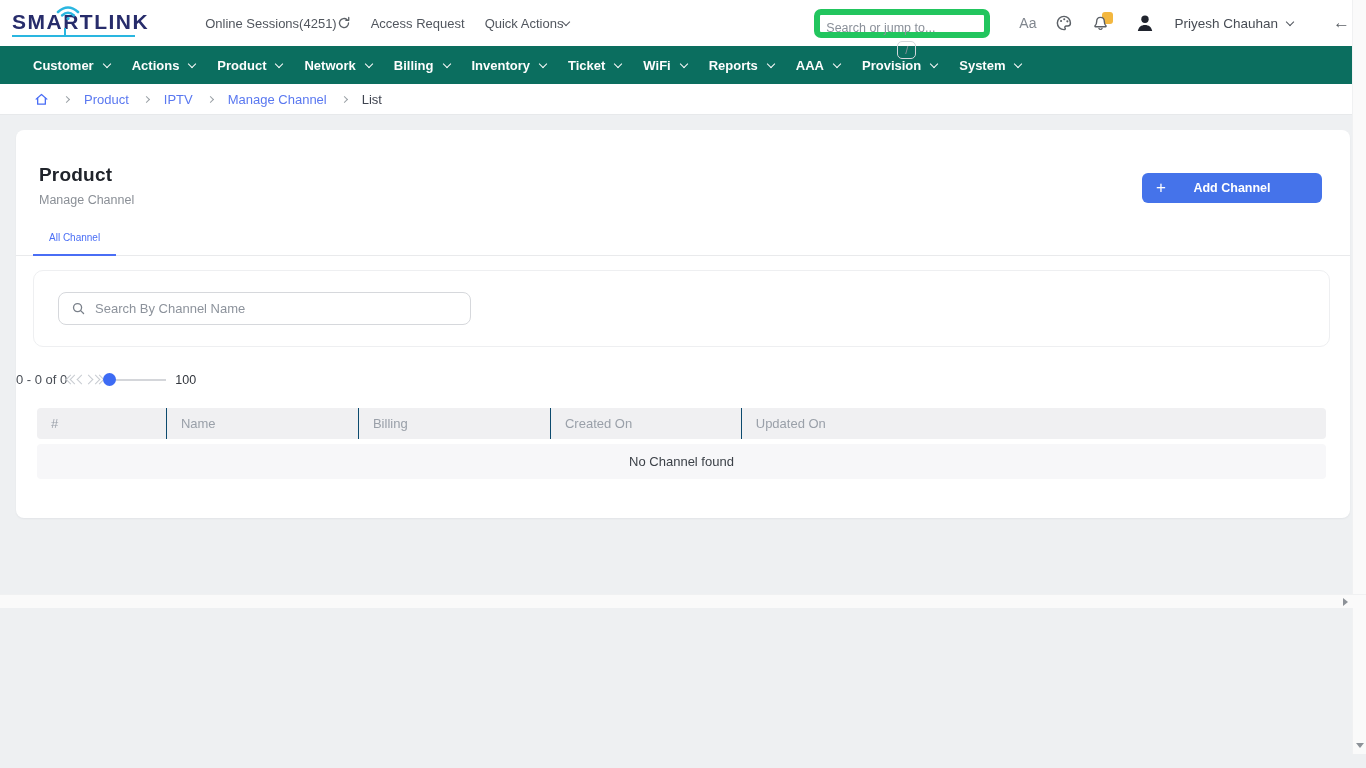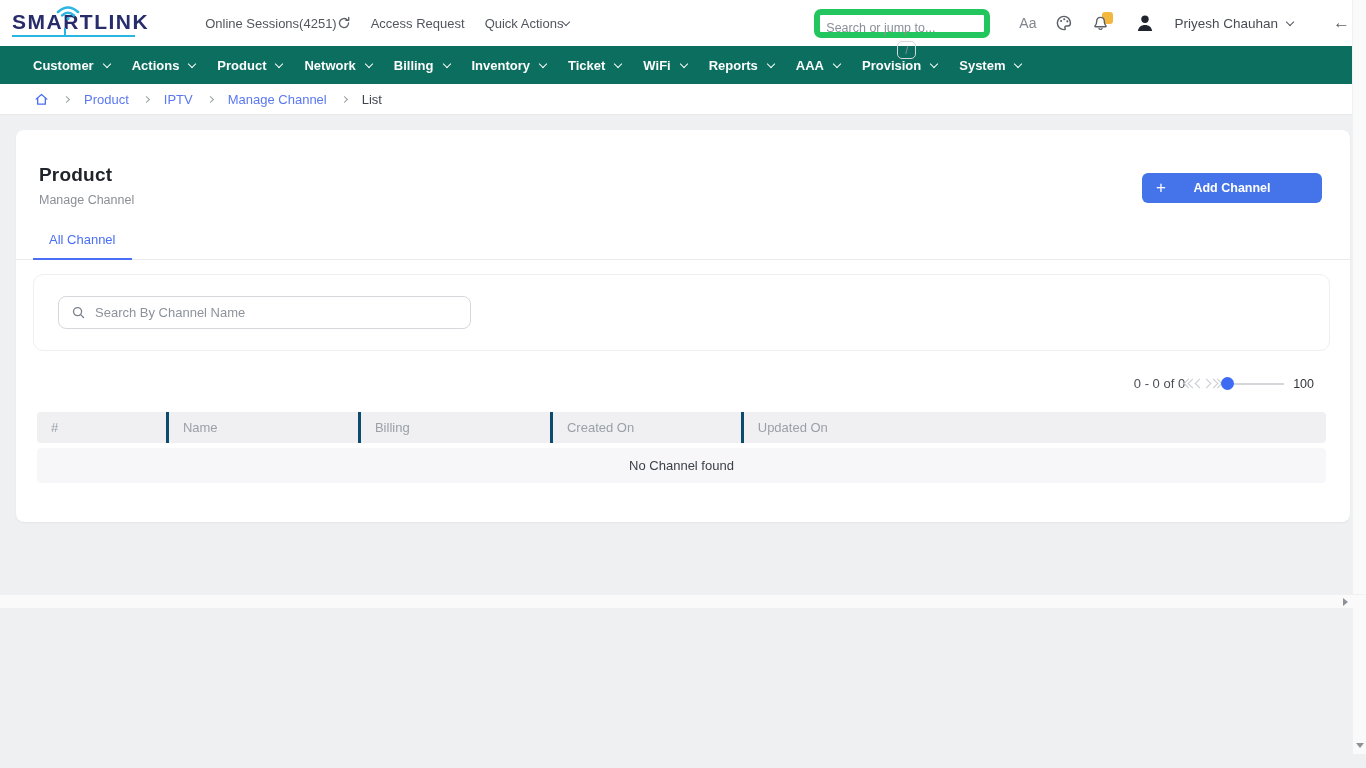--- a/index.html
+++ b/index.html
@@ -45,44 +45,44 @@
 
   
   .content { padding:15px 16px 0 16px; }
   .card { background:#ffffff; border-radius:8px; box-shadow:0 1px 2px rgba(20,24,31,.05); padding-bottom:39px; }
   .card-head { display:flex; justify-content:space-between; align-items:flex-start; padding:34px 28px 0 23px; }
   .page-title { font-size:19px; font-weight:700; color:#20242b; letter-spacing:.2px; }
   .page-subtitle { font-size:12.5px; color:#8b9097; margin-top:7px; }
   .add-btn { position:relative; width:180px; height:30px; background:#4573ea; color:#ffffff; border:none; border-radius:6px; font-size:12.5px; font-weight:700; cursor:pointer; margin-top:9px; font-family:inherit; }
   .add-btn .plus { position:absolute; left:14px; top:50%; transform:translateY(-50%); font-size:17px; font-weight:400; }
   .tabs { margin-top:25px; border-bottom:1px solid #e9eaec; padding-left:17px; display:flex; }
-  .tab { padding:0 16px 11px 16px; font-size:13px; font-weight:500; color:#4a6ef5; border-bottom:2.5px solid #4a6ef5; margin-bottom:-1px; cursor:pointer; }
+  .tab { padding:0 16px 11px 16px; font-size:10px; font-weight:500; color:#4a6ef5; border-bottom:2.5px solid #4a6ef5; margin-bottom:-1px; cursor:pointer; }
   .filter-panel { margin:14px 20px 0 17px; border:1px solid #eeeff1; border-radius:10px; padding:21px 24px; }
   .channel-search { width:413px; height:33px; border:1px solid #d6d8dc; border-radius:8px; display:flex; align-items:center; padding:0 12px; gap:9px; }
   .channel-search input { border:none; outline:none; flex:1; font-size:13px; color:#3a3f46; font-family:inherit; background:transparent; }
   .channel-search input::placeholder { color:#8d939c; }
 
   
-  .pagination { margin:25px 36px 0 0; display:flex; justify-content:flex-end; align-items:center; }
+  .pagination { margin:25px 36px 0 0; display:flex; align-items:center; }
   .range-text { font-size:13px; color:#4a4f57; }
   .pg-btn { display:inline-flex; align-items:center; color:#c7cbd1; cursor:pointer; }
   .pchev { display:inline-block; width:7px; height:7px; border-right:1.6px solid currentColor; border-bottom:1.6px solid currentColor; }
   .pchev.left { transform:rotate(135deg); }
   .pchev.right { transform:rotate(-45deg); }
   .pg-btn.dbl .pchev + .pchev { margin-left:-3px; }
   .slider { display:flex; align-items:center; }
   .slider-dot { width:13px; height:13px; border-radius:50%; background:#3d6bf4; cursor:pointer; z-index:1; }
   .slider-track { width:52px; height:2px; background:#d4d6da; margin-left:-2px; }
   .page-size { font-size:12.5px; color:#32363d; margin-left:9px; }
 
   
   .table-wrap { margin:21px 24px 0 21px; }
   .thead { display:grid; grid-template-columns:10% 14.9% 14.9% 14.8% 14.9% 15% 15.5%; height:31px; background:#f0f0f2; border-radius:4px; align-items:center; }
   .th { font-size:13px; color:#9aa0a9; padding-left:14px; overflow:hidden; white-space:nowrap; }
-  .th + .th { border-left:3px solid #0c4a6e; height:100%; display:flex; align-items:center; }
+  .th + .th { border-left:1px solid #0c4a6e; height:100%; display:flex; align-items:center; }
   .empty-row { margin-top:5px; height:35px; background:#f7f7f9; border-radius:4px; display:flex; align-items:center; justify-content:center; font-size:13px; color:#3c4148; }
 
   
   .vscroll { position:absolute; top:0; right:0; width:14px; height:754px; background:#fafafa; border-left:1px solid #f0f1f2; }
   .vscroll .arr { position:absolute; left:3px; bottom:6px; width:0; height:0; border-left:4px solid transparent; border-right:4px solid transparent; border-top:5px solid #8d9298; }
   .hscroll { position:absolute; left:0; bottom:0; width:1366px; height:14px; background:#fafafa; border-top:1px solid #f0f1f2; }
   .hscroll .arr { position:absolute; right:18px; top:3px; width:0; height:0; border-top:4px solid transparent; border-bottom:4px solid transparent; border-left:5px solid #8d9298; }
 </style>
 </head>
 <body>

